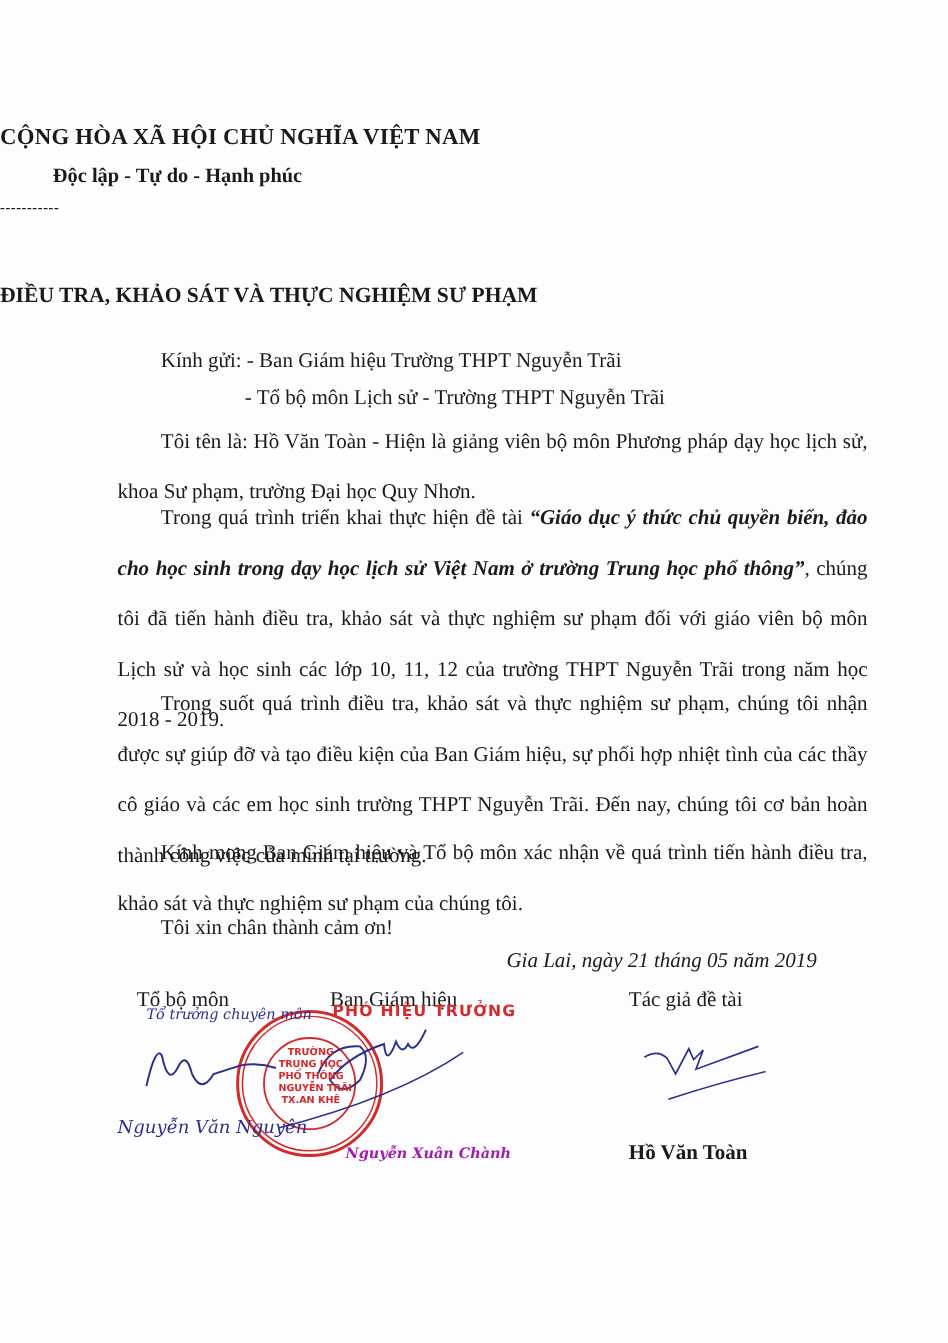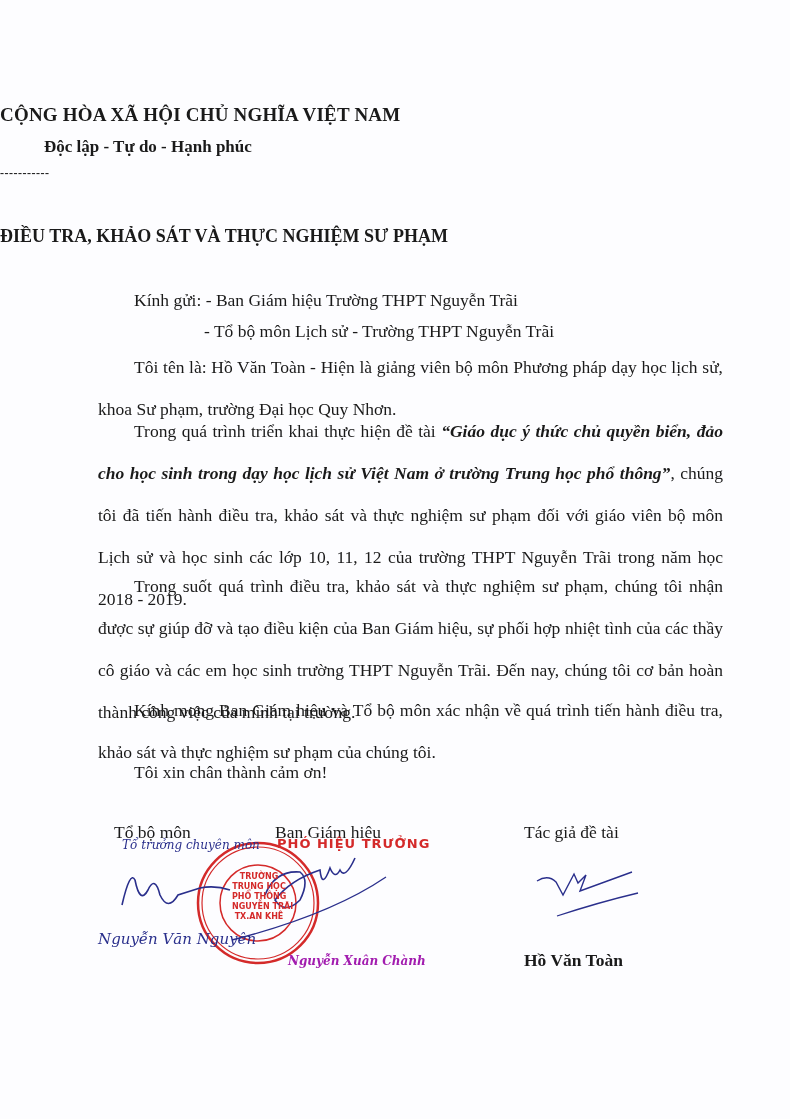--- a/index.html
+++ b/index.html
@@ -10,21 +10,21 @@
       color: #1a1a1a;
       position: relative;
       overflow: hidden;
     }
     .page { position: absolute; left: 0; top: 0; width: 790px; height: 1119px; }
     .center { position: absolute; left: 0; width: 646px; }
     .national { top: 104px; font-weight: bold; font-size: 19px; letter-spacing: 0.2px; }
     .motto { top: 137px; font-weight: bold; font-size: 17px; padding-left: 44px; }
     .dashes { top: 166px; font-weight: bold; font-size: 12px; letter-spacing: 0.5px; }
     .title1 { top: 199px; font-weight: bold; font-size: 18px; }
-    .title2 { top: 226px; font-weight: bold; font-size: 18px; }
+    .title2 { top: 236px; font-weight: bold; font-size: 18px; }
     .line { position: absolute; font-size: 17.5px; white-space: nowrap; }
     .just {
       position: absolute; left: 98px; width: 625px;
       font-size: 17.5px; line-height: 42px;
       text-align: justify; text-indent: 36px;
     }
     .bi { font-weight: bold; font-style: italic; }
     .it { font-style: italic; }
     .sig-label { position: absolute; font-size: 17.5px; white-space: nowrap; }
     .hand { position: absolute; font-family: "DejaVu Serif", serif; font-style: italic; color: #2a2f8c; white-space: nowrap; text-align: right; }
@@ -54,20 +54,21 @@
   <div class="just" style="top:410px;">
     <span>Trong quá trình triển khai thực hiện đề tài </span><span class="bi">“Giáo dục ý thức chủ quyền biển, đảo cho học sinh trong dạy học lịch sử Việt Nam ở trường Trung học phổ thông”</span><span>, chúng tôi đã tiến hành điều tra, khảo sát và thực nghiệm sư phạm đối với giáo viên bộ môn Lịch sử và học sinh các lớp 10, 11, 12 của trường THPT Nguyễn Trãi trong năm học 2018 - 2019.</span>
   </div>
 
   <div class="just" style="top:565px;">Trong suốt quá trình điều tra, khảo sát và thực nghiệm sư phạm, chúng tôi nhận được sự giúp đỡ và tạo điều kiện của Ban Giám hiệu, sự phối hợp nhiệt tình của các thầy cô giáo và các em học sinh trường THPT Nguyễn Trãi. Đến nay, chúng tôi cơ bản hoàn thành công việc của mình tại trường.</div>
 
   <div class="just" style="top:689px;">Kính mong Ban Giám hiệu và Tổ bộ môn xác nhận về quá trình tiến hành điều tra, khảo sát và thực nghiệm sư phạm của chúng tôi.</div>
 
   <div class="just" style="top:751px;">Tôi xin chân thành cảm ơn!</div>
 
+  <div class="line it" style="left:422px; top:790px;">Gia Lai, ngày 21 tháng 05 năm 2019</div>
 
   <div class="sig-label" style="left:114px; top:822px;">Tổ bộ môn</div>
   <div class="sig-label" style="left:275px; top:822px;">Ban Giám hiệu</div>
   <div class="sig-label" style="left:524px; top:822px;">Tác giả đề tài</div>
 
   <svg width="790" height="1119">
 
     <g fill="none" stroke="#d42a2a">
       <circle cx="258" cy="903" r="60" stroke-width="2.5"></circle>
       <circle cx="258" cy="903" r="56" stroke-width="1.2"></circle>

